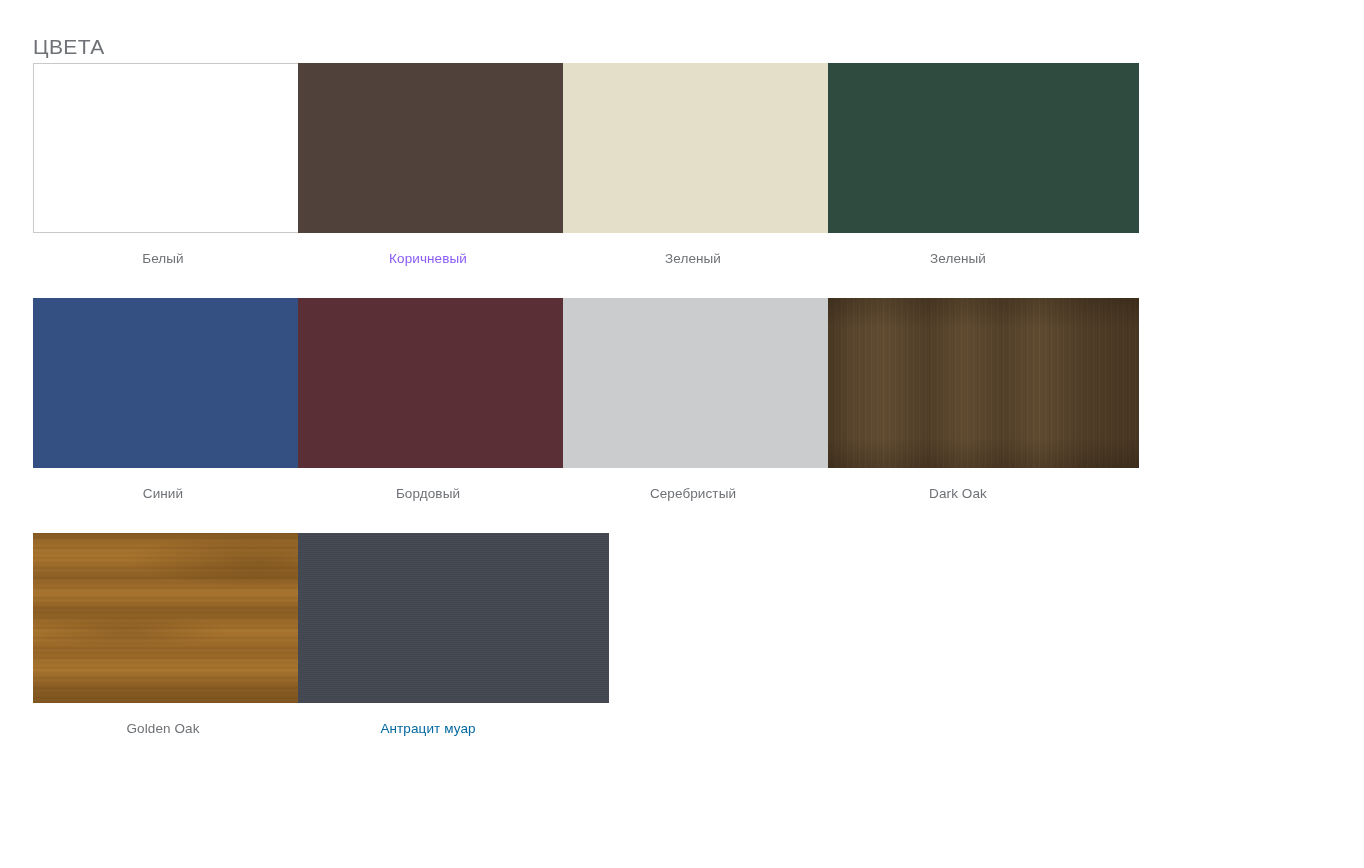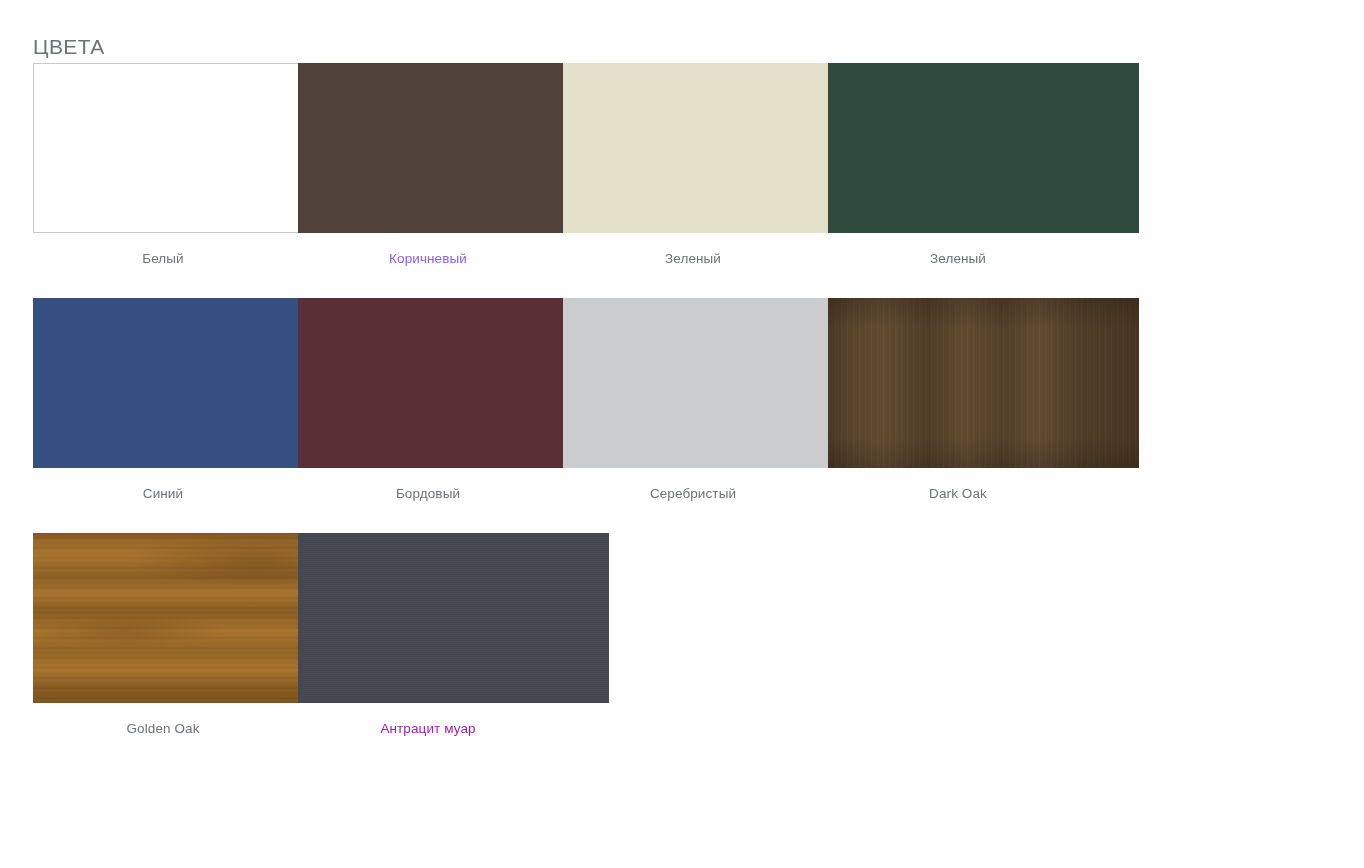--- a/index.html
+++ b/index.html
@@ -205,17 +205,17 @@
       <div class="color-card">
         <div class="swatch wood-dark" style="background-color: rgb(95, 74, 49);"></div>
         <div class="swatch-label" style="color: rgb(110, 113, 117);">Dark Oak</div>
       </div>
       <div class="color-card">
         <div class="swatch wood-golden" style="background-color: rgb(168, 116, 45);"></div>
         <div class="swatch-label" style="color: rgb(110, 113, 117);">Golden Oak</div>
       </div>
       <div class="color-card">
         <div class="swatch texture-moire" style="background-color: rgb(66, 71, 81);"></div>
-        <div class="swatch-label" style="color: #a21caf;">Антрацит муар</div>
+        <div class="swatch-label" style="color: #0369a1;">Антрацит муар</div>
       </div>
     </div>
 
 </div>
 
 </body></html>

